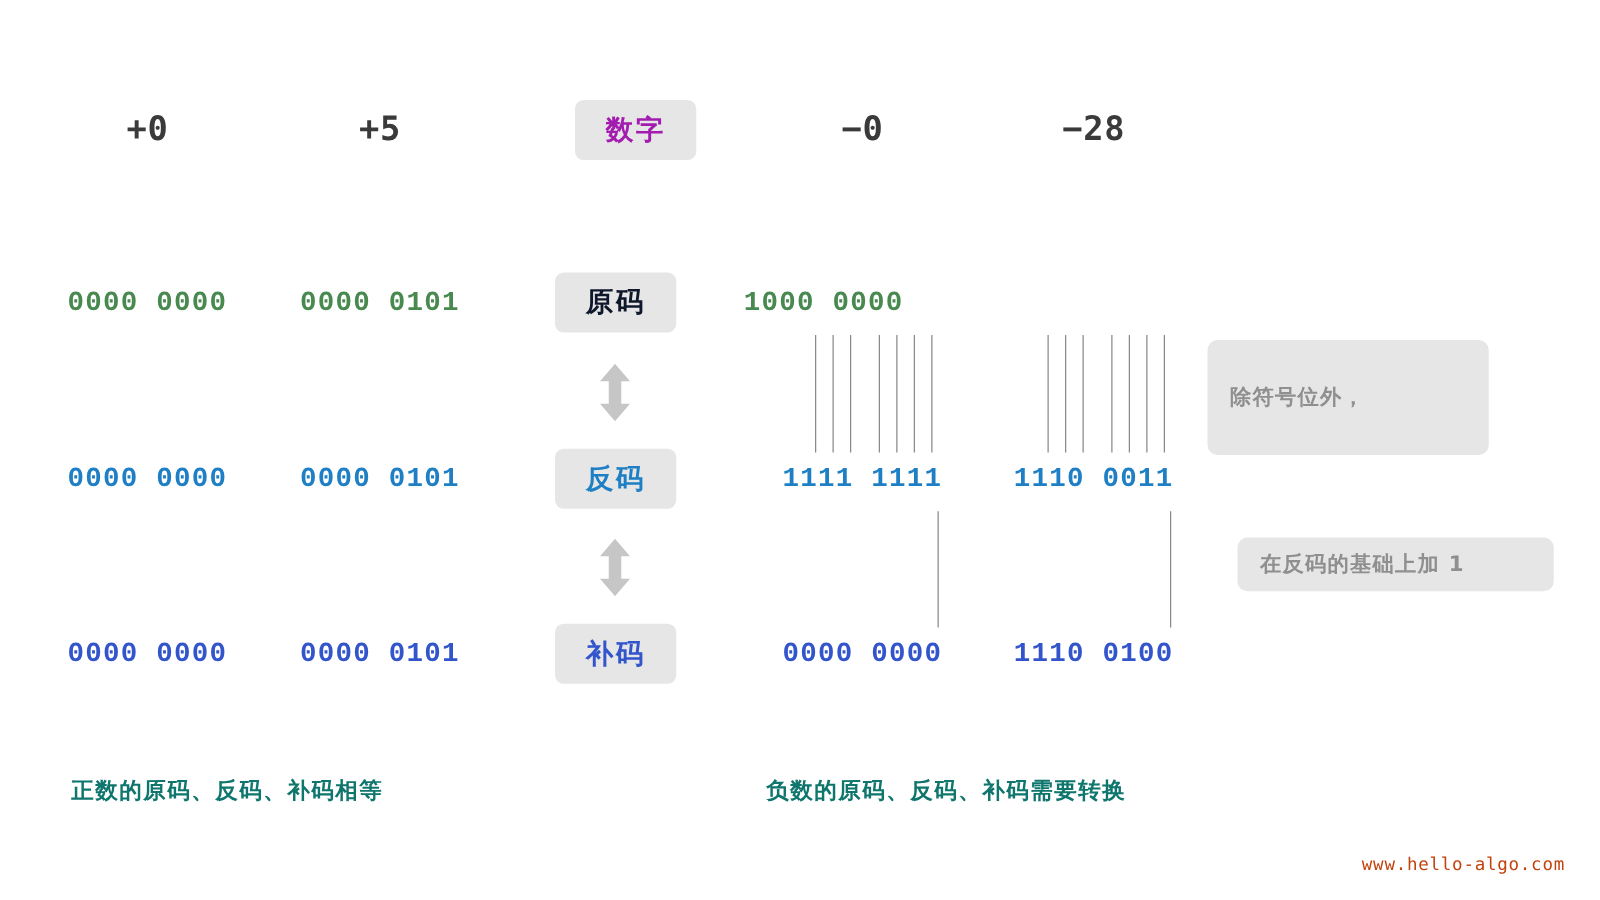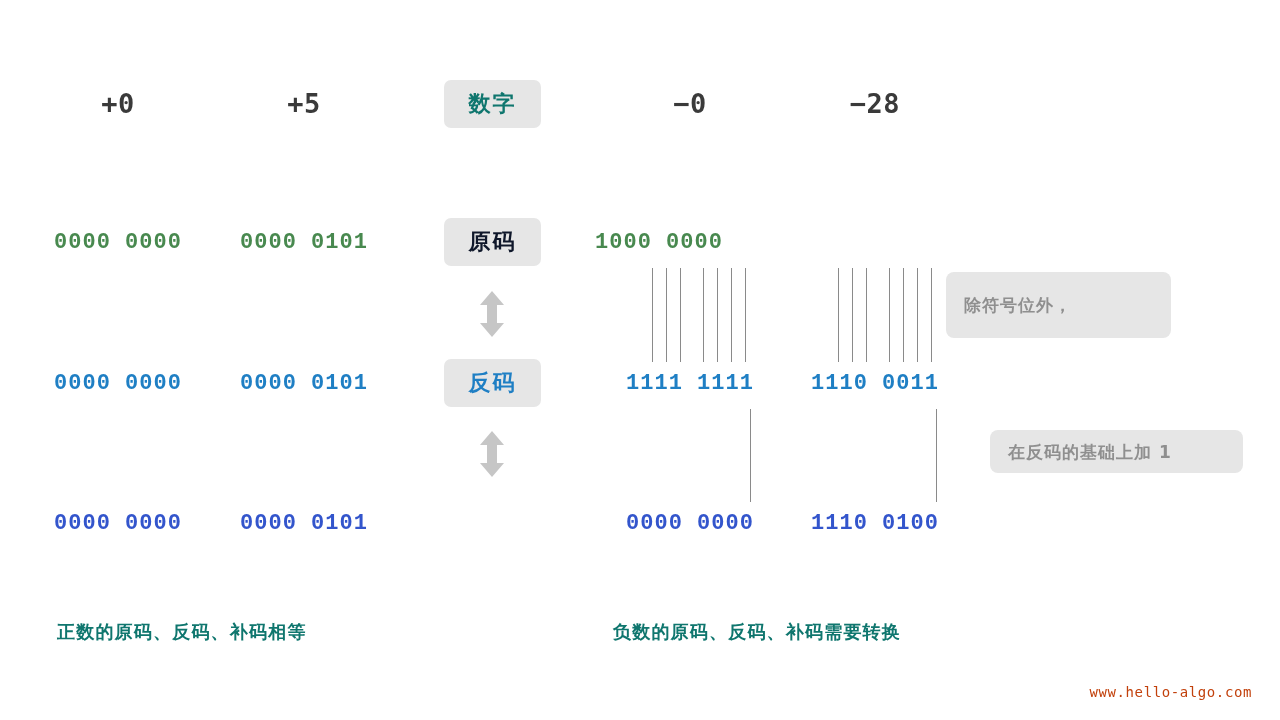--- a/index.html
+++ b/index.html
@@ -43,21 +43,21 @@
     border-radius: 7px;
     display: flex;
     align-items: center;
     justify-content: center;
     font-family: "DejaVu Sans", sans-serif;
     font-size: 22px;
     font-weight: bold;
     letter-spacing: 2px;
     box-sizing: border-box;
   }
-  .pill-head  { color: #0f766e; }
+  .pill-head  { color: #a21caf; margin-left: 16px; }
   .pill-green { color: #0f172a; }
   .pill-blue  { color: #1f7fc4; }
   .pill-indigo{ color: #3355cc; }
 
   
   .bits {
     position: absolute;
     font-family: Liberation Mono, monospace;
     font-size: 22px;
     font-weight: bold;
@@ -186,25 +186,28 @@
 
   <div class="dbl-arrow" style="left:479px; top:431px;">
     <svg width="26" height="46" viewBox="0 0 26 46" xmlns="http://www.w3.org/2000/svg">
       <polygon points="13,0 25,14 18,14 18,32 25,32 13,46 1,32 8,32 8,14 1,14" fill="#c6c6c6"></polygon>
     </svg>
   </div>
 
   <div class="bits c-indigo" style="left:38px;  top:511px;">0000 0000</div>
   <div class="bits c-indigo" style="left:224px; top:511px;">0000 0101</div>
 
+  <div class="pill pill-indigo" style="top:499px;">
+    <span>补码</span>
+  </div>
 
   <div class="bits c-indigo" style="left:610px; top:511px;">0000 0000</div>
   <div class="bits c-indigo" style="left:795px; top:511px;">1110 0100</div>
 
-  <div class="note" style="left:946px; top:272px; width:225px; height:66px;">
+  <div class="note" style="left:966px; top:272px; width:225px; height:92px;">
     <span>除符号位外，</span>
   </div>
 
   <div class="note" style="left:990px; top:430px; width:253px; height:43px;">
     <span>在反码的基础上加 1</span>
   </div>
 
   <div class="caption" style="left:57px; top:620px;">正数的原码、反码、补码相等</div>
   <div class="caption" style="left:613px; top:620px;">负数的原码、反码、补码需要转换</div>
 

